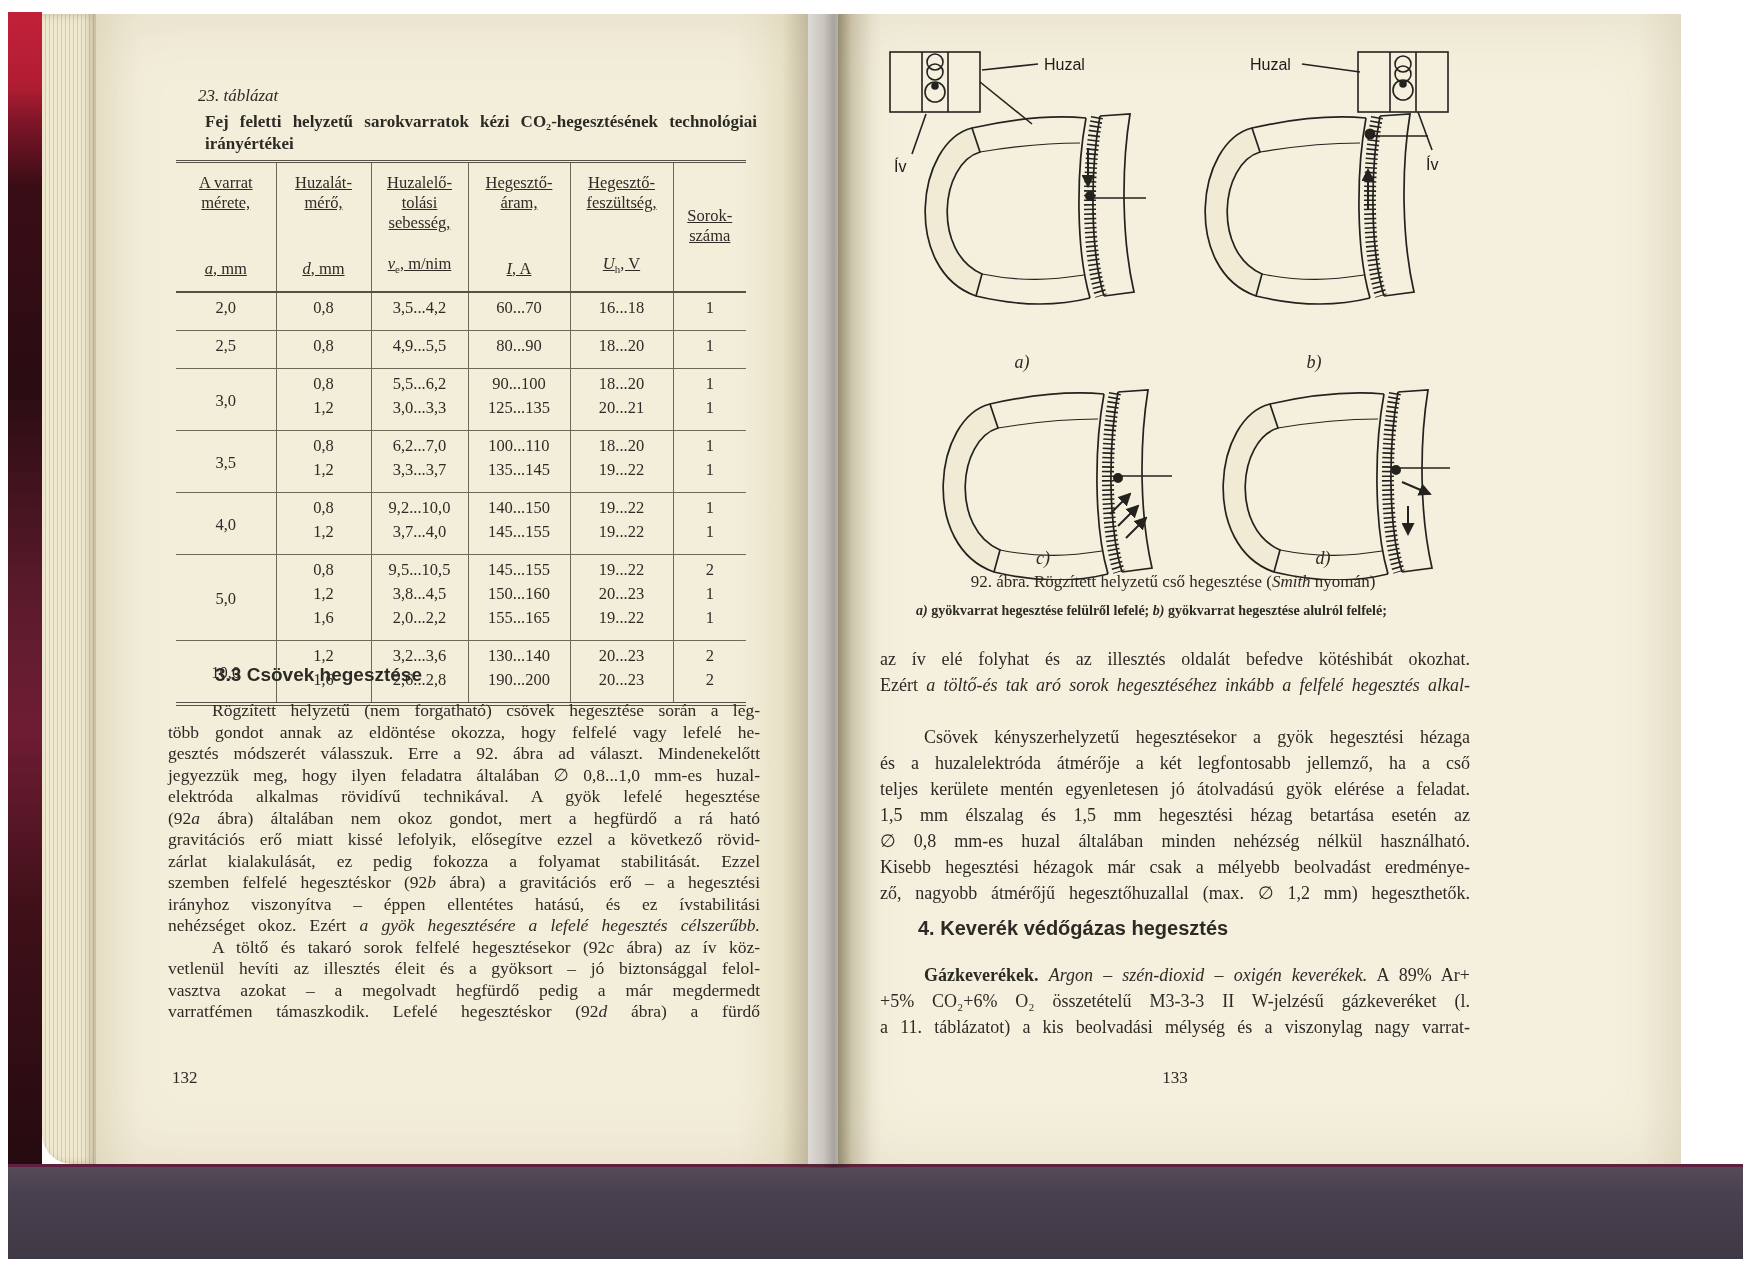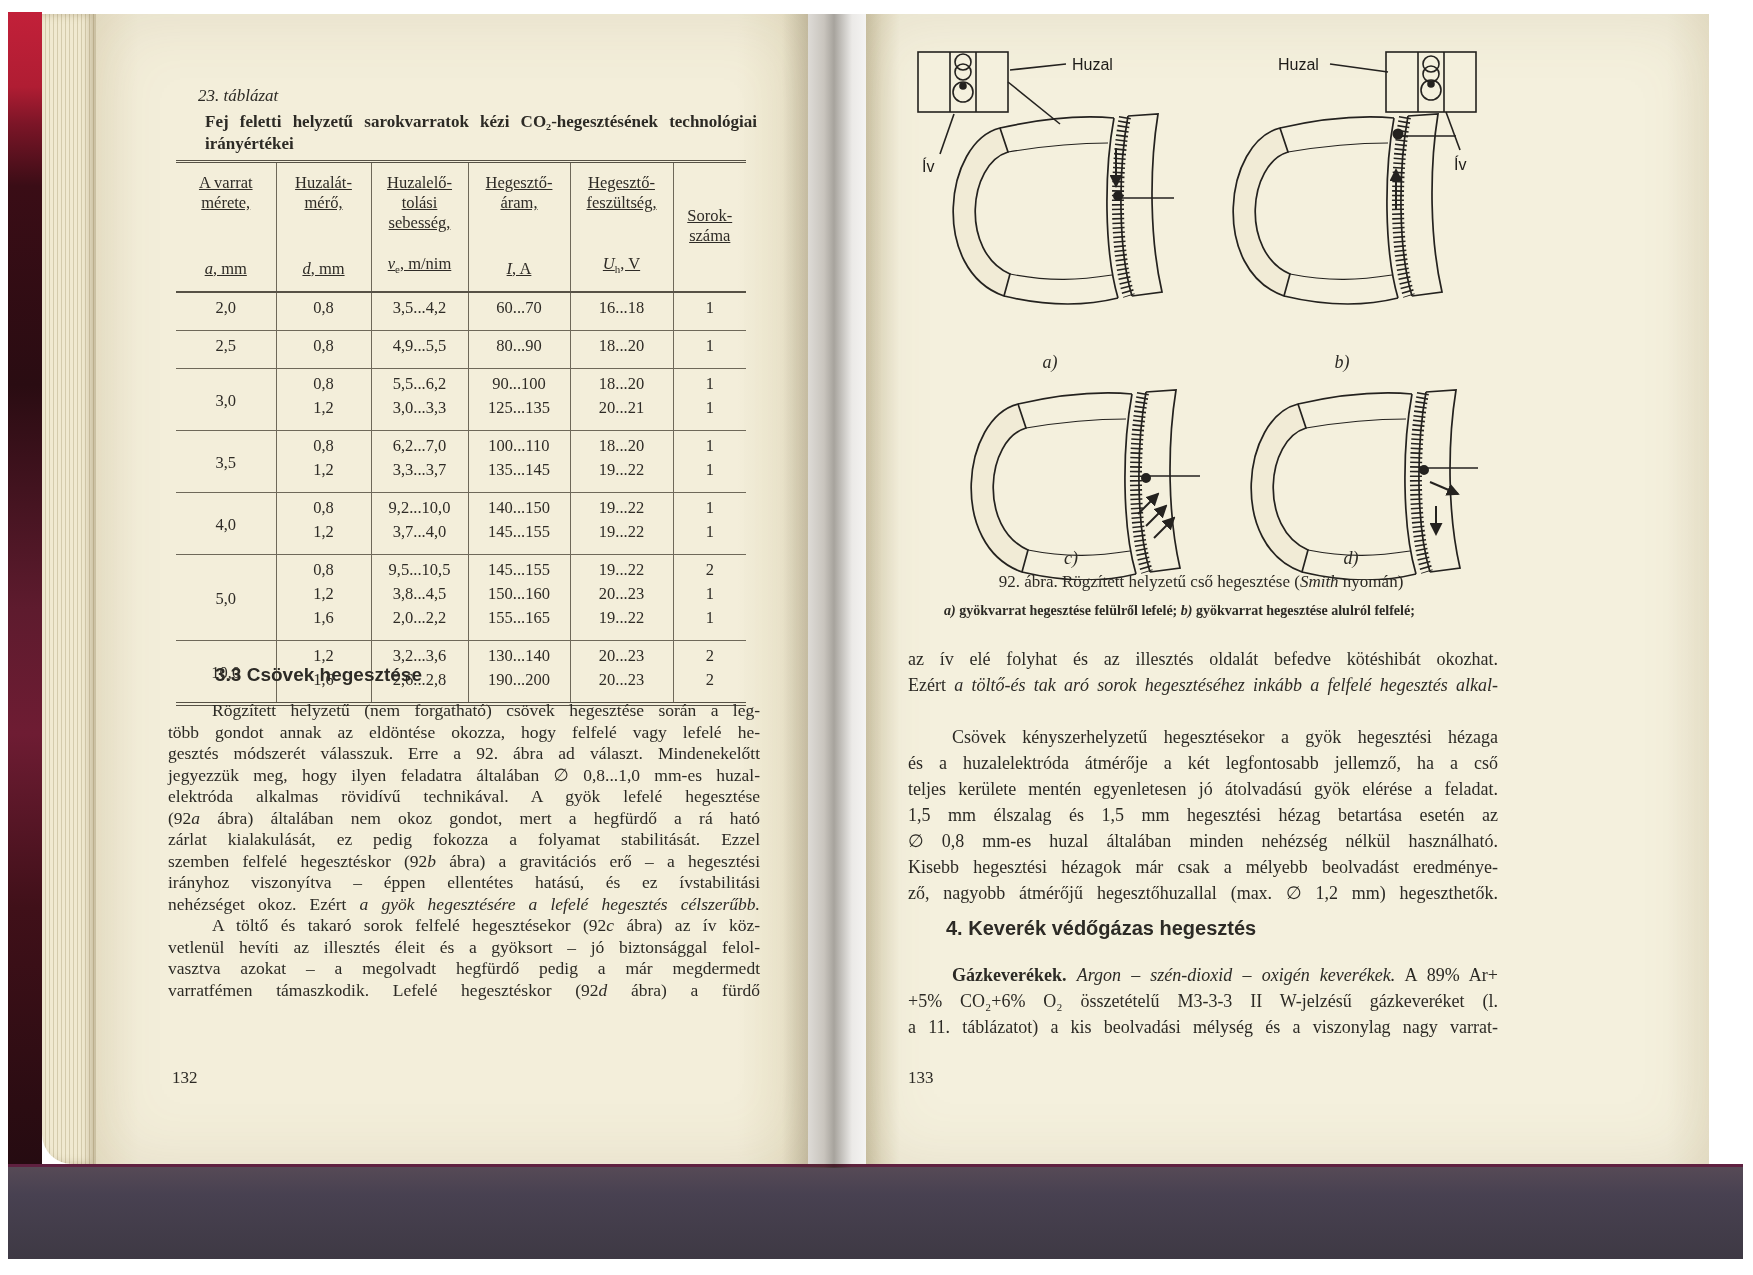--- a/index.html
+++ b/index.html
@@ -11,21 +11,21 @@
     background:linear-gradient(180deg,#c22039 0%,#b01d33 6%,#7c1527 9%,#3a0d16 14%,
       #2a0c12 30%,#5e1b2e 48%,#6e1c33 58%,#401019 72%,#2b0c12 88%,#1d0910 100%);}
   #stack{position:absolute;left:42px;top:14px;width:54px;height:1150px;
     border-radius:0 0 0 30px;
     background:repeating-linear-gradient(90deg,#f0e9d0 0 3px,#d4cbac 3px 4px),#ece5cc;
     box-shadow:inset -6px 0 8px rgba(120,100,60,.35);}
   .page{position:absolute;top:14px;height:1154px;box-shadow:inset 0 0 70px rgba(120,100,60,.13);}
   #leftpage{left:96px;width:712px;
     background:linear-gradient(90deg,#ece5cc 0%,#f3eeda 6%,#f3eeda 90%,#e8e1c6 100%);}
   #rightpage{left:838px;width:843px;
-    background:linear-gradient(90deg,#d8d0b2 0%,#f4f0dd 4%,#f4f0dd 95%,#ece6cf 100%);margin-left:28px;}
+    background:linear-gradient(90deg,#d8d0b2 0%,#f4f0dd 4%,#f4f0dd 95%,#ece6cf 100%);}
   #gutter{position:absolute;left:782px;top:14px;width:100px;height:1154px;pointer-events:none;z-index:5;
     background:linear-gradient(90deg,rgba(60,45,20,0) 0%,rgba(60,45,20,.28) 42%,rgba(35,26,10,.40) 52%,rgba(60,45,20,.10) 70%,rgba(60,45,20,0) 100%);}
   #bottomband{position:absolute;left:8px;top:1164px;width:1735px;height:92px;
     border-top:3px solid #5f2040;
     background:linear-gradient(180deg,#564a56 0%,#484151 30%,#3e3944 100%);}
 
   
   .tline{text-align:justify;text-align-last:justify;white-space:normal;}
   .tline.noj{text-align-last:left;}
   .tline.ind{padding-left:44px;}
@@ -67,21 +67,21 @@
   .figletter{position:absolute;font-size:18px;font-style:italic;text-align:center;}
   svg text{font-family:"Liberation Sans","DejaVu Sans",sans-serif;font-size:16px;fill:#1e1c19;}
   #caption-main{left:40px;top:558px;width:590px;font-size:17px;text-align:center;}
   #caption-main .tline{text-align:center;text-align-last:center;}
   #caption-sub{left:78px;top:588px;width:560px;font-size:14px;line-height:18px;font-weight:600;}
   #paraA{left:42px;top:632px;width:590px;font-size:18px;line-height:26px;}
   #paraB{left:42px;top:710px;width:590px;font-size:18px;line-height:26px;}
   #heading4{left:80px;top:903px;font-family:"Liberation Sans","DejaVu Sans",sans-serif;
     font-weight:bold;font-size:20px;}
   #paraC{left:42px;top:948px;width:590px;font-size:18px;line-height:26px;}
-  #pagenum-right{left:42px;top:1054px;width:590px;text-align:left;font-size:17px;}
+  #pagenum-right{left:42px;top:1054px;width:590px;text-align:center;font-size:17px;}
 </style>
 </head>
 <body>
 
 <div id="photo">
 
   <div id="spine"></div>
   <div id="stack"></div>
 
   <div class="page" id="leftpage">
@@ -265,20 +265,21 @@
     <div class="abs" id="heading33">3.3 Csövek hegesztése</div>
 
     <div class="abs" id="leftbody">
       <div>
           <div class="tline ind"><span>Rögzített helyzetű (nem forgatható) csövek hegesztése során a leg-</span></div>
           <div class="tline"><span>több gondot annak az eldöntése okozza, hogy felfelé vagy lefelé he-</span></div>
           <div class="tline"><span>gesztés módszerét válasszuk. Erre a 92. ábra ad választ. Mindenekelőtt</span></div>
           <div class="tline"><span>jegyezzük meg, hogy ilyen feladatra általában ∅ 0,8...1,0 mm-es huzal-</span></div>
           <div class="tline"><span>elektróda alkalmas rövidívű technikával. A gyök lefelé hegesztése</span></div>
           <div class="tline"><span>(92</span><span class="s-i">a</span><span> ábra) általában nem okoz gondot, mert a hegfürdő a rá ható</span></div>
+          <div class="tline"><span>gravitációs erő miatt kissé lefolyik, elősegítve ezzel a következő rövid-</span></div>
           <div class="tline"><span>zárlat kialakulását, ez pedig fokozza a folyamat stabilitását. Ezzel</span></div>
           <div class="tline"><span>szemben felfelé hegesztéskor (92</span><span class="s-i">b</span><span> ábra) a gravitációs erő – a hegesztési</span></div>
           <div class="tline"><span>irányhoz viszonyítva – éppen ellentétes hatású, és ez ívstabilitási</span></div>
           <div class="tline"><span>nehézséget okoz. Ezért </span><span class="s-i">a gyök hegesztésére a lefelé hegesztés célszerűbb.</span></div>
         </div>
       <div>
           <div class="tline ind"><span>A töltő és takaró sorok felfelé hegesztésekor (92</span><span class="s-i">c</span><span> ábra) az ív köz-</span></div>
           <div class="tline"><span>vetlenül hevíti az illesztés éleit és a gyöksort – jó biztonsággal felol-</span></div>
           <div class="tline"><span>vasztva azokat – a megolvadt hegfürdő pedig a már megdermedt</span></div>
           <div class="tline"><span>varratfémen támaszkodik. Lefelé hegesztéskor (92</span><span class="s-i">d</span><span> ábra) a fürdő</span></div>

